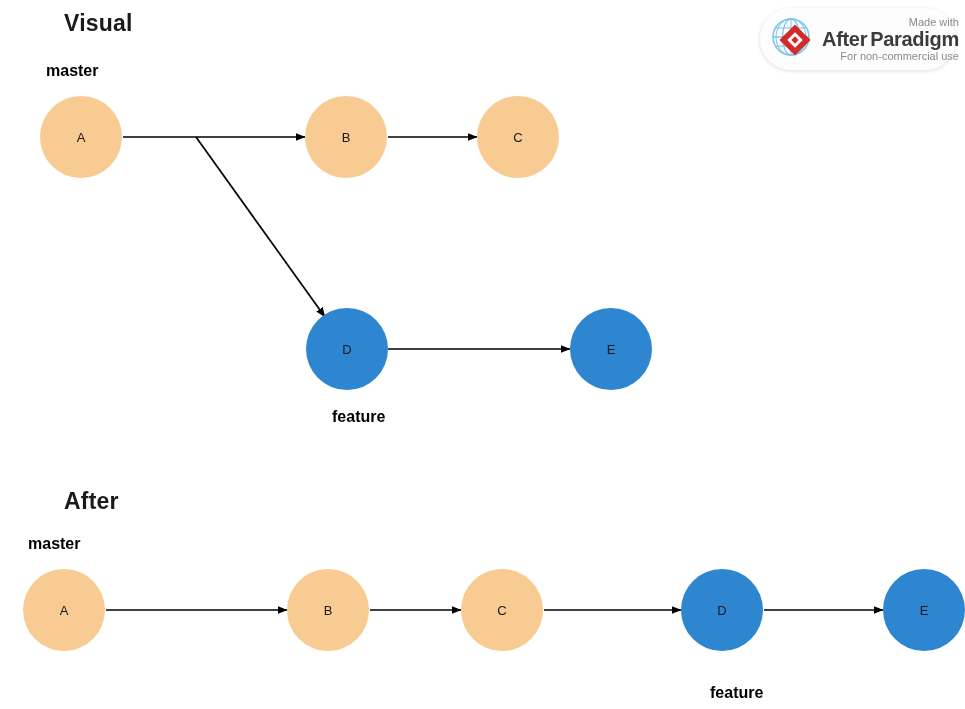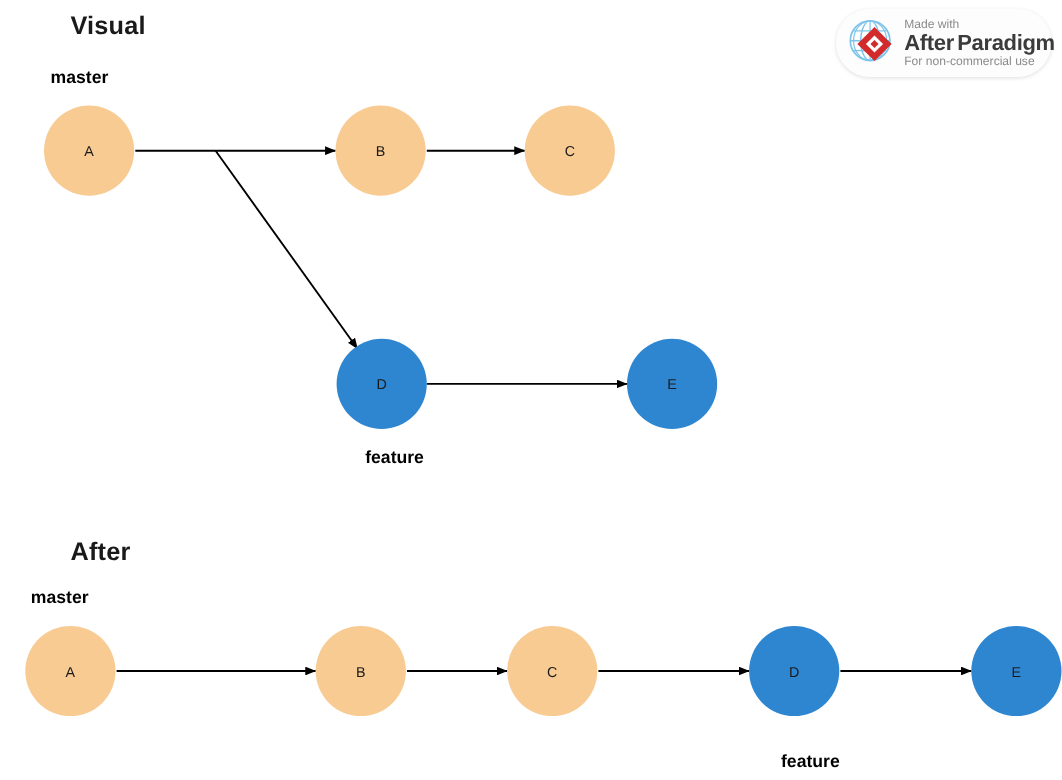--- a/index.html
+++ b/index.html
@@ -55,20 +55,21 @@
     top: 8px;
     width: 196px;
     height: 62px;
     background: #fdfdfd;
     border-radius: 31px;
     box-shadow: 0 1px 4px rgba(0,0,0,0.13);
     display: flex;
     align-items: center;
     padding-left: 10px;
     box-sizing: border-box;
+    text-align: right;
   }
   #wm-text {
     margin-left: 6px;
     line-height: 1;
   }
   .wm-made {
     font-size: 11px;
     color: #8a8a8a;
     display: block;
     margin-bottom: 1px;

